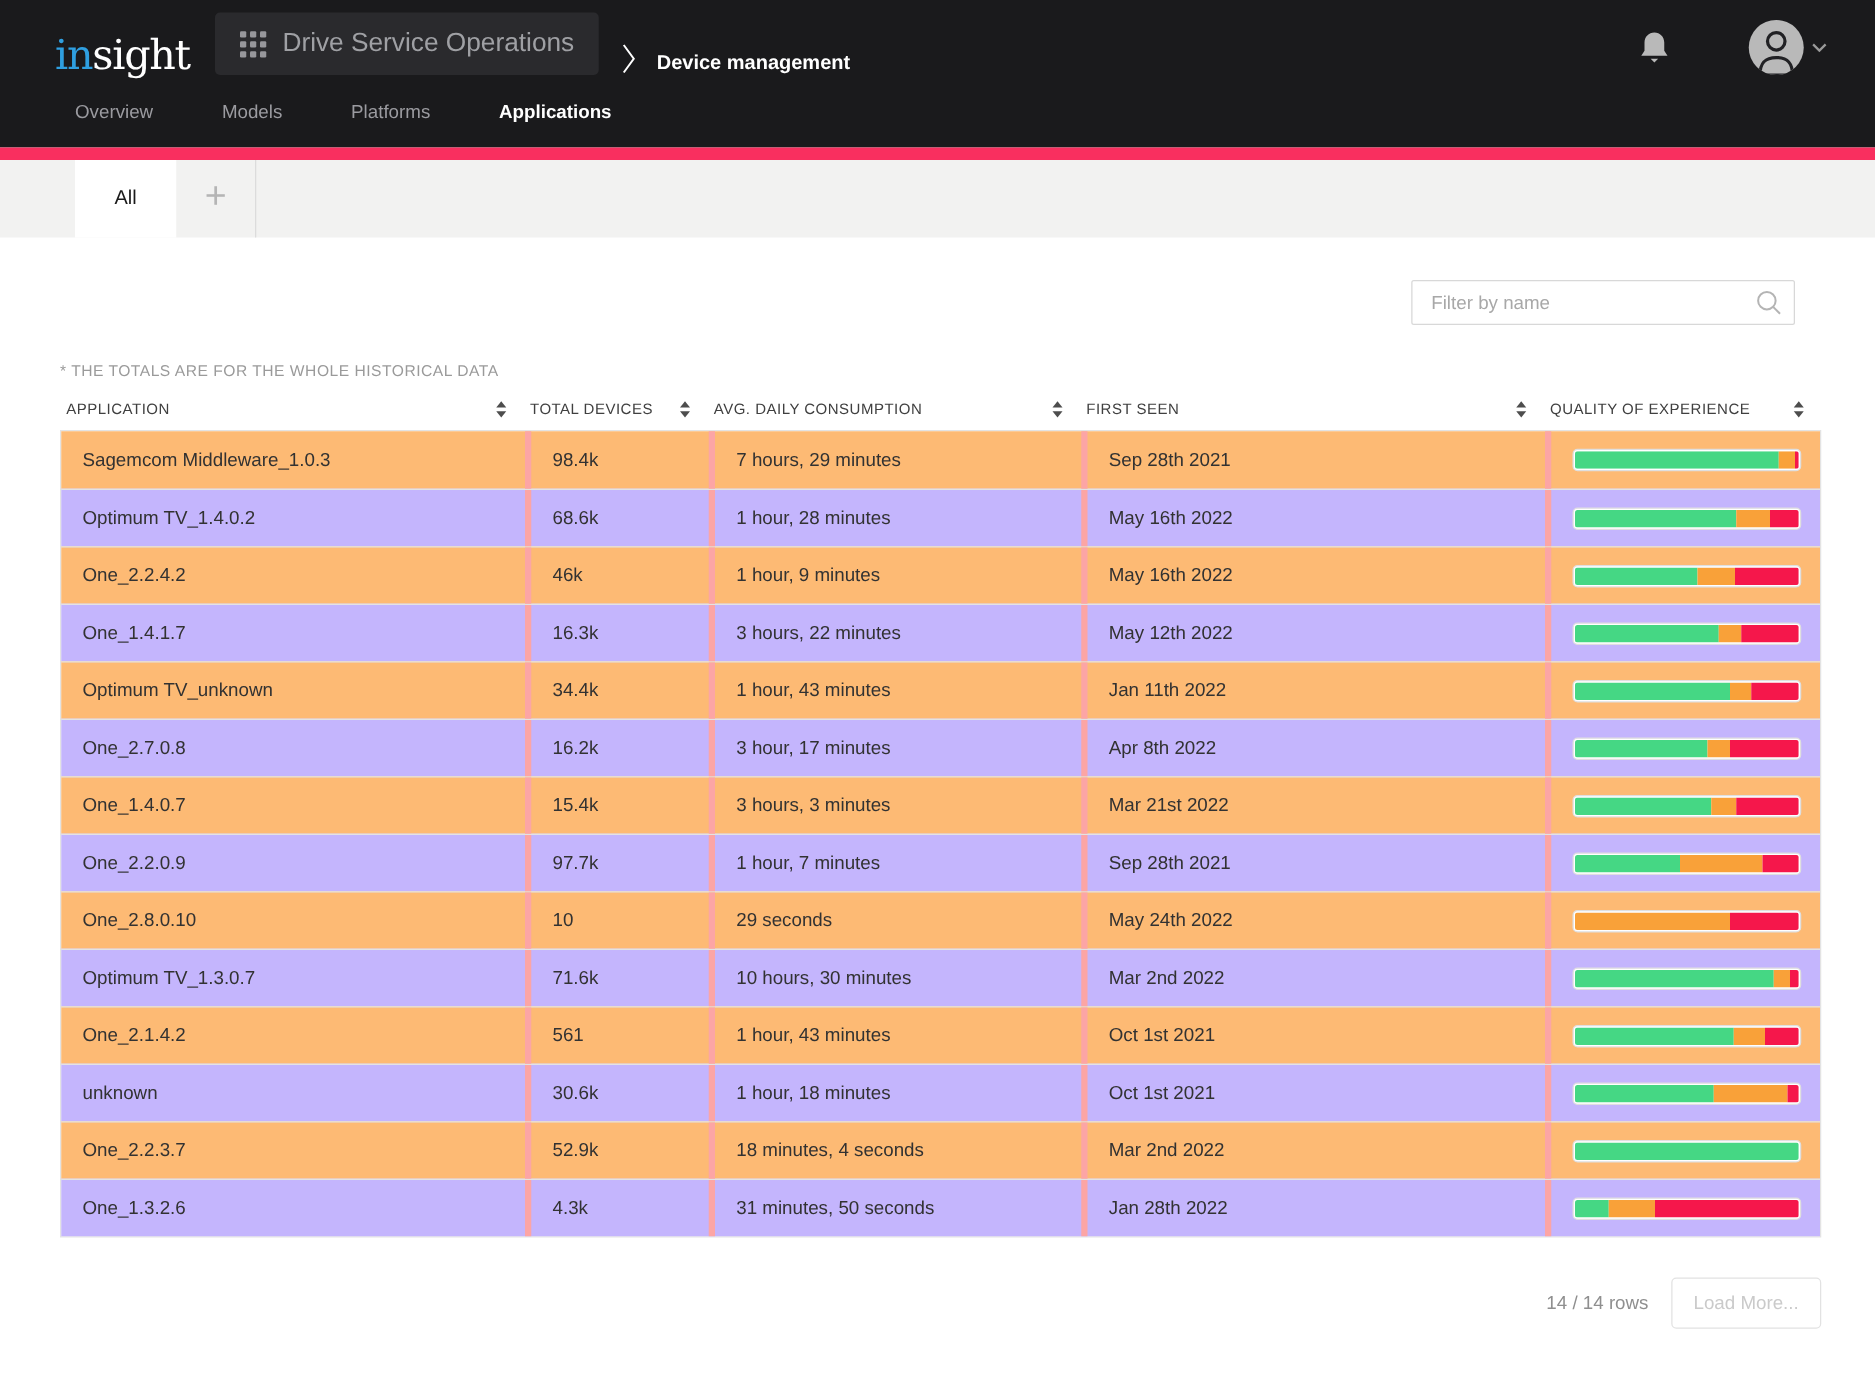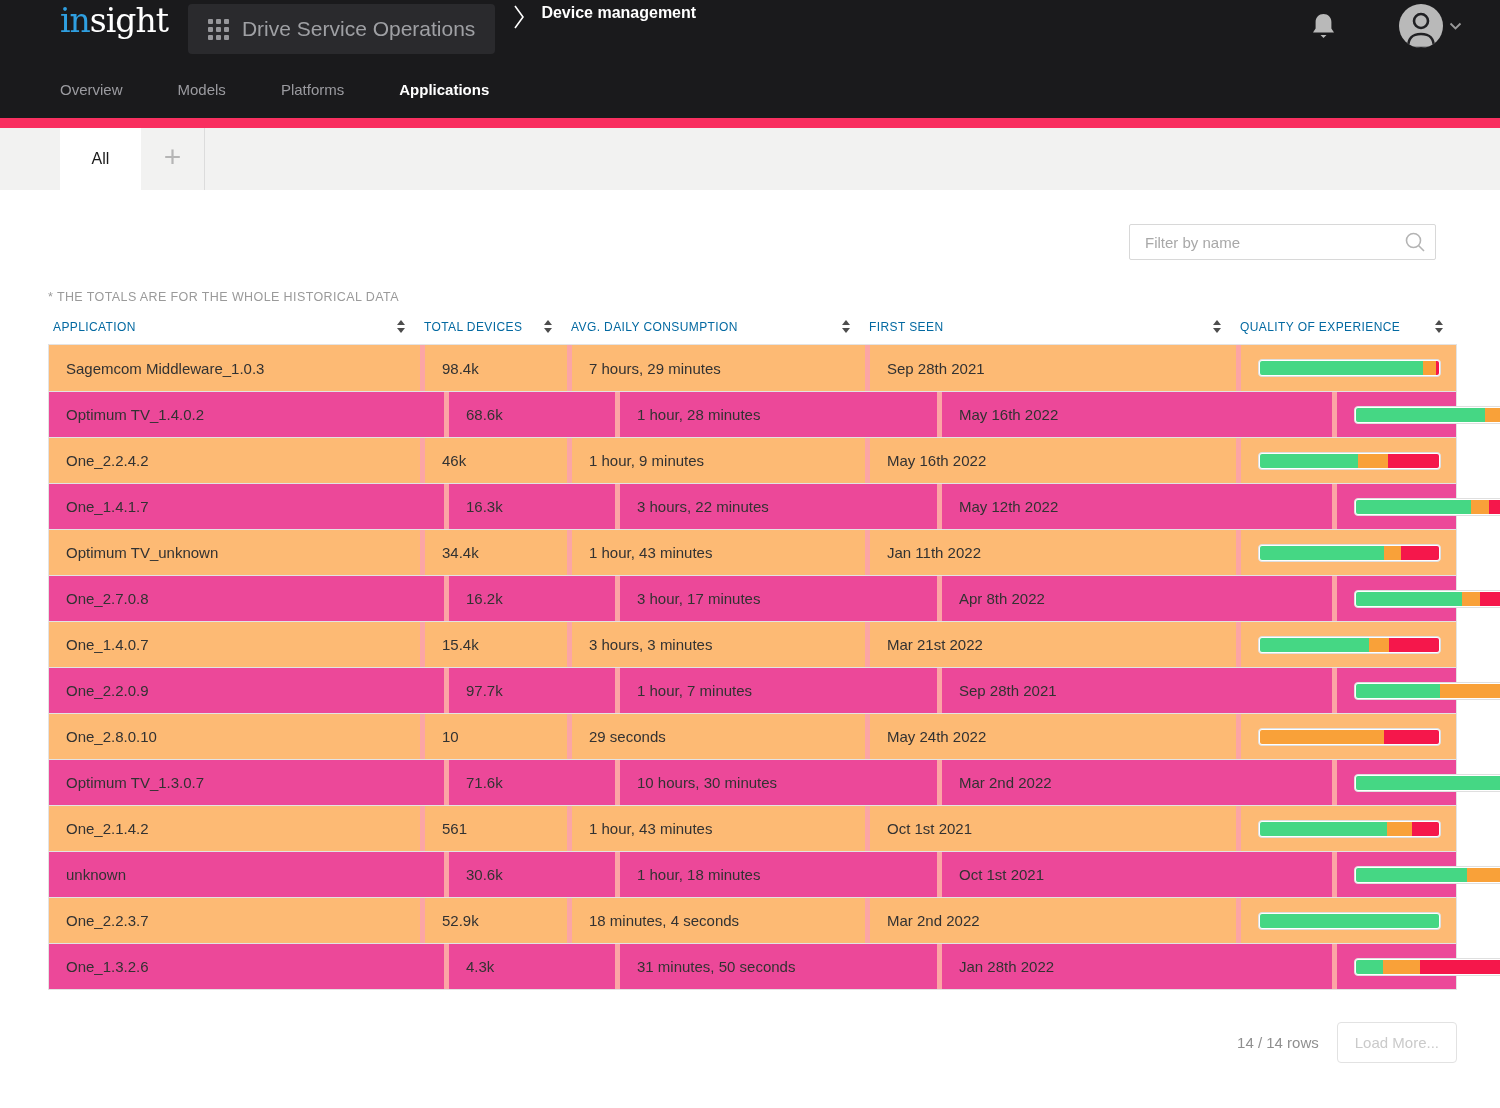--- a/index.html
+++ b/index.html
@@ -1,21 +1,21 @@
 <!DOCTYPE html>
 <html style="--accent: #f92f5f; --qoe-good: #45d784; --qoe-fair: #f9a139; --qoe-poor: #f5174b; --logo-accent: #2f9fe0;"><head>
 <meta charset="utf-8">
 <style>
   * { box-sizing: border-box; margin: 0; padding: 0; }
   html, body { width: 1500px; height: 1108px; overflow: hidden; background: #fff;
     font-family: "Liberation Sans", sans-serif; }
 
   
   .topbar { background: #1a1a1c; height: 118px; }
-  .topbar-row1 { display: flex; align-items: flex-start; height: 60px; padding: 4px 38px 0 60px; }
+  .topbar-row1 { display: flex; align-items: flex-end; height: 60px; padding: 4px 38px 0 44px; }
   .logo { font-family: "DejaVu Serif", serif; font-size: 33px; letter-spacing: -1px; line-height: 1; }
   .logo .accent { color: var(--logo-accent, #2f9fe0); }
   .logo .rest { color: #ffffff; }
   .app-chip { display: flex; align-items: center; gap: 13px; background: #2a2a2d; border-radius: 4px;
     height: 50px; padding: 0 20px; margin-left: 20px; cursor: pointer; }
   .app-chip .chip-label { color: #9fa0a4; font-size: 21px; }
   .grid-icon { display: grid; grid-template-columns: repeat(3, 5px); grid-template-rows: repeat(3, 5px);
     gap: 3px; }
   .grid-icon i { background: #97979b; border-radius: 1px; }
   .crumb-sep { margin: 0 16px 0 18px; }
@@ -45,32 +45,32 @@
     padding: 0 40px 0 15px; font-size: 15px; color: #444; outline: none;
     font-family: "Liberation Sans", sans-serif; }
   .filter-box input::placeholder { color: #a8a8a8; }
   .filter-box .search-ic { position: absolute; right: 10px; top: 7px; }
 
   .note { margin: 30px 0 0 48px; font-size: 12.5px; letter-spacing: .4px; color: #9a9a9a; }
 
   .table { margin: 0 43px 0 48px; width: 1409px; }
   .thead, .trow { display: grid; grid-template-columns: 371px 147px 298px 371px 222px; }
   .thead { height: 34px; align-items: center; margin-top: 6px; }
-  .th { display: flex; align-items: flex-start; justify-content: space-between;
-    padding: 0 14px 0 5px; font-size: 12px; letter-spacing: .4px; color: #0369a1; }
+  .th { display: flex; align-items: flex-end; justify-content: space-between;
+    padding: 0 14px 0 5px; font-size: 12px; letter-spacing: .4px; color: #404040; }
   .sort { display: flex; flex-direction: column; gap: 3px; cursor: pointer; }
   .sort .up { width: 0; height: 0; border-left: 4.5px solid transparent; border-right: 4.5px solid transparent;
     border-bottom: 5.5px solid #4d4d4d; }
   .sort .down { width: 0; height: 0; border-left: 4.5px solid transparent; border-right: 4.5px solid transparent;
     border-top: 5.5px solid #4d4d4d; }
 
   .tbody { border: 1px solid #e3e3e3; }
   .trow { height: 46px; align-items: center; background: #fdba74; }
   .trow + .trow { border-top: 1px solid #e3e3e3; }
-  .trow.alt { background: #ec4899; gap: 24px; }
+  .trow.alt { background: #c4b5fd; }
   .td { font-size: 15px; color: #323232; padding-left: 17px; height: 100%;
     display: flex; align-items: center; }
   .td + .td { border-left: 5px solid #fca5a5; }
   .td.qoe { padding-right: 17px; }
 
   .qoe-bar { width: 100%; border: 1px solid #dfdfdf; border-radius: 4px; padding: 1px; background: #fff; }
   .qoe-track { display: flex; height: 14px; border-radius: 2px; overflow: hidden; }
   .seg { display: block; height: 100%; }
   .seg.good { background: var(--qoe-good, #45d784); }
   .seg.fair { background: var(--qoe-fair, #f9a139); }

